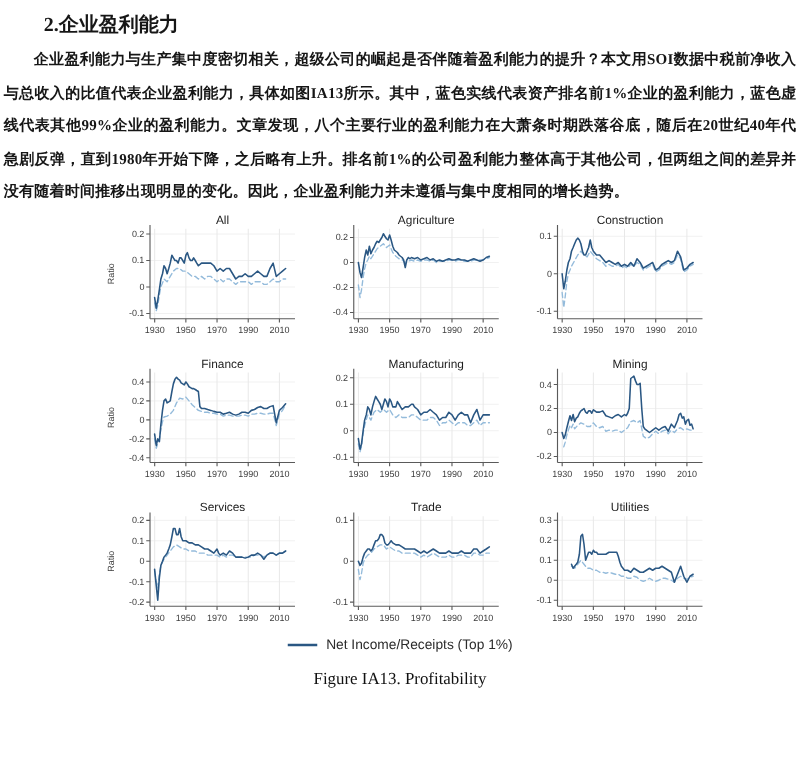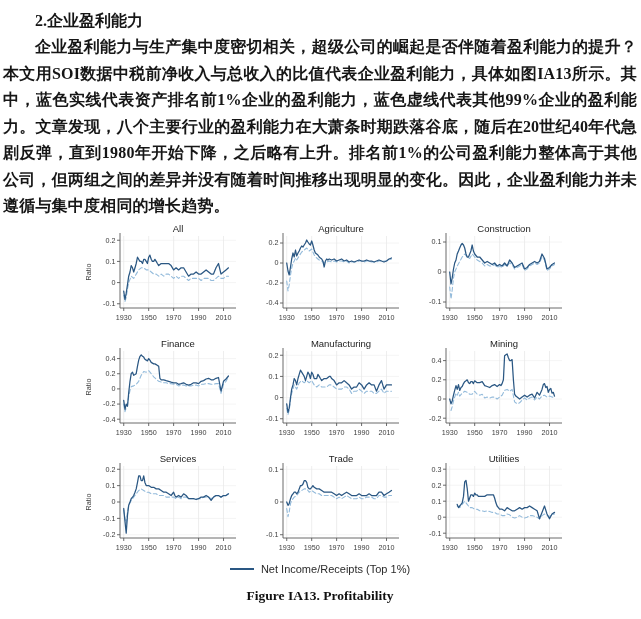--- a/index.html
+++ b/index.html
@@ -6,39 +6,39 @@
   .page{
     position:relative; width:641px; height:619px; box-sizing:border-box;
     padding:6px 4px 0 3px; background:#fff; overflow:hidden;
     font-family:"Liberation Serif", serif; color:#161616;
   }
   .heading{
     margin:2px 0 1px 0; font-size:16px; line-height:25px;
     font-weight:700; text-indent:2em;
   }
   .body-text{
-    margin:0; font-size:16px; line-height:26.5px; font-weight:600;
+    margin:0; font-size:12px; line-height:26.5px; font-weight:600;
     text-indent:2em; text-align:justify; letter-spacing:0.2px;font-family:Liberation Serif, serif;
   }
   .figure{ margin-top:3px; }
   .chart-grid{
     display:grid; grid-template-columns:repeat(3,163px);
     row-gap:12px; column-gap:0; margin-left:80px;
   }
   .chart-grid svg{ display:block; }
   .tick{ font:7.2px "Liberation Sans", sans-serif; fill:#3d3d3d; }
   .ctitle{ font:9.5px "Liberation Sans", sans-serif; fill:#1c1c1c; }
   .legend{
     display:flex; justify-content:center; align-items:flex-end; gap:44px;
     margin-top:7px; font:11px "Liberation Sans", sans-serif; color:#2b2b2b;
   }
   .legend-item{ display:flex; align-items:center; gap:7px; }
   .caption{
     text-align:center; margin-top:13px; font-family:"Liberation Serif", serif;
-    font-size:13.5px; font-weight:700; color:#111;
+    font-size:13.5px; font-weight:400; color:#111;
   }
 </style>
 </head>
 <body>
 
 <div class="page">
   <h2 class="heading">2.企业盈利能力</h2>
   <p class="body-text">企业盈利能力与生产集中度密切相关，超级公司的崛起是否伴随着盈利能力的提升？本文用SOI数据中税前净收入与总收入的比值代表企业盈利能力，具体如图IA13所示。其中，蓝色实线代表资产排名前1%企业的盈利能力，蓝色虚线代表其他99%企业的盈利能力。文章发现，八个主要行业的盈利能力在大萧条时期跌落谷底，随后在20世纪40年代急剧反弹，直到1980年开始下降，之后略有上升。排名前1%的公司盈利能力整体高于其他公司，但两组之间的差异并没有随着时间推移出现明显的变化。因此，企业盈利能力并未遵循与集中度相同的增长趋势。</p>
 
   <div class="figure">

